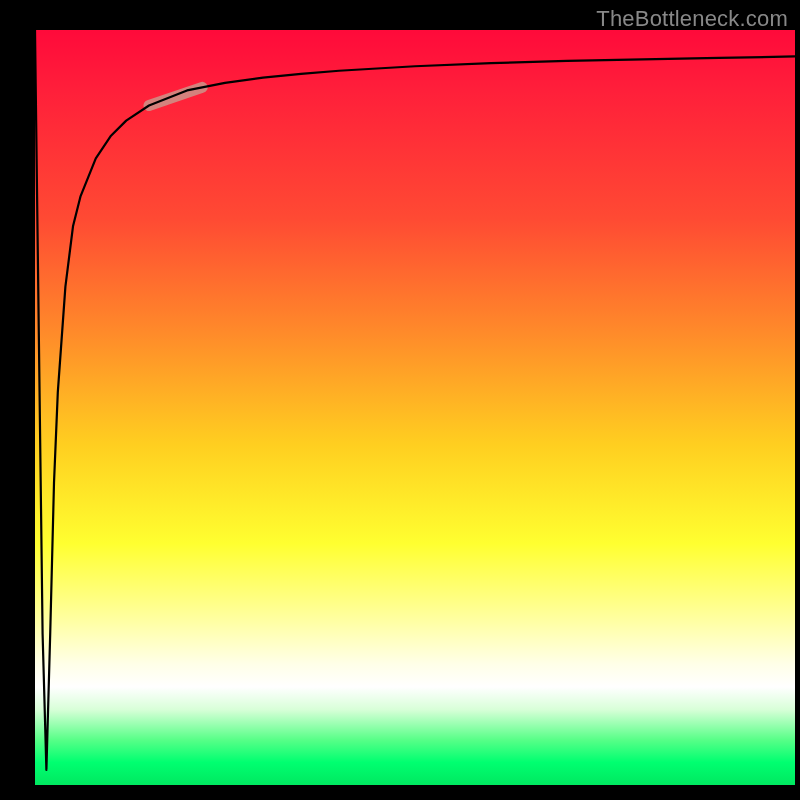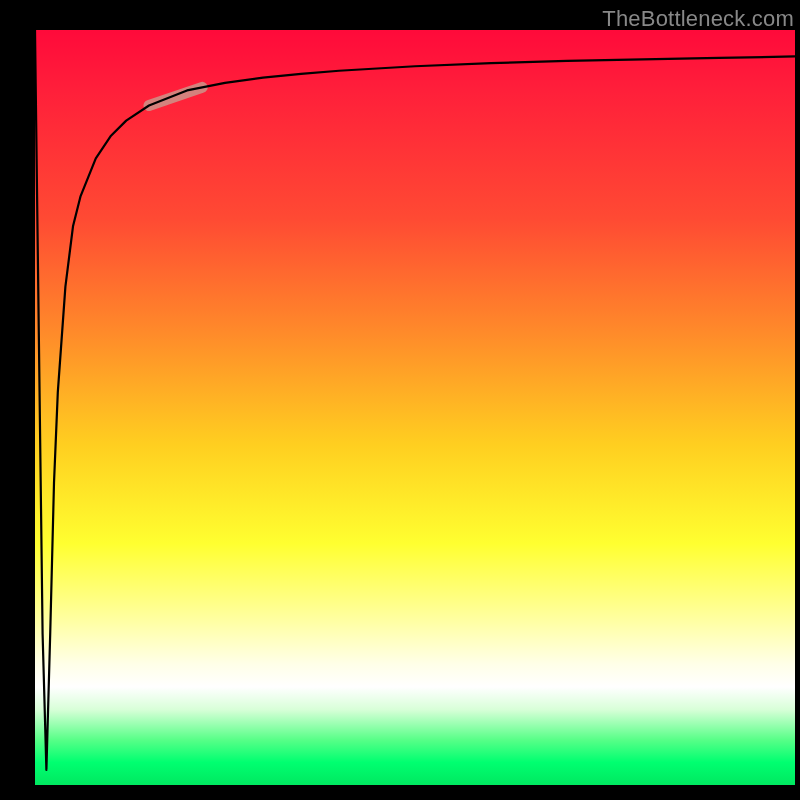--- a/index.html
+++ b/index.html
@@ -35,21 +35,21 @@
       #ffffff 87%,
       #d8ffd8 90%,
       #58ff88 94%,
       #00ff70 97%,
       #00e860 100%
     );
   }
   .watermark {
     position: absolute;
     top: 6px;
-    right: 6px;
+    right: 12px;
     color: #888;
     font-size: 22px;
     font-weight: 400;
     letter-spacing: 0.2px;
   }
   .curve-svg {
     position: absolute;
     left: 0;
     top: 0;
     width: 100%;

